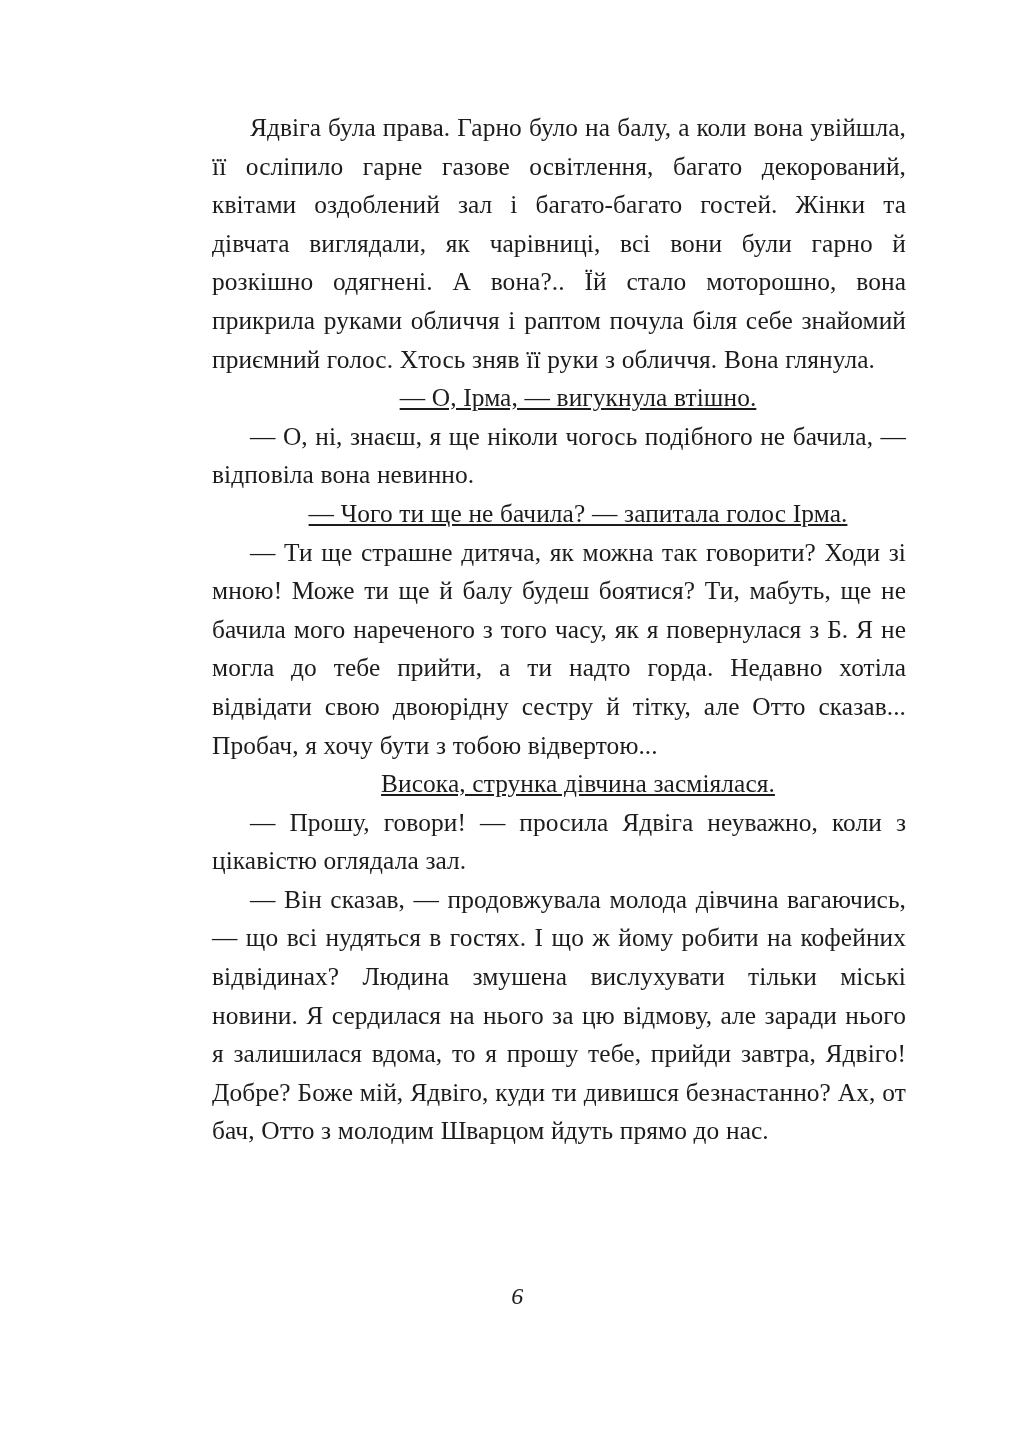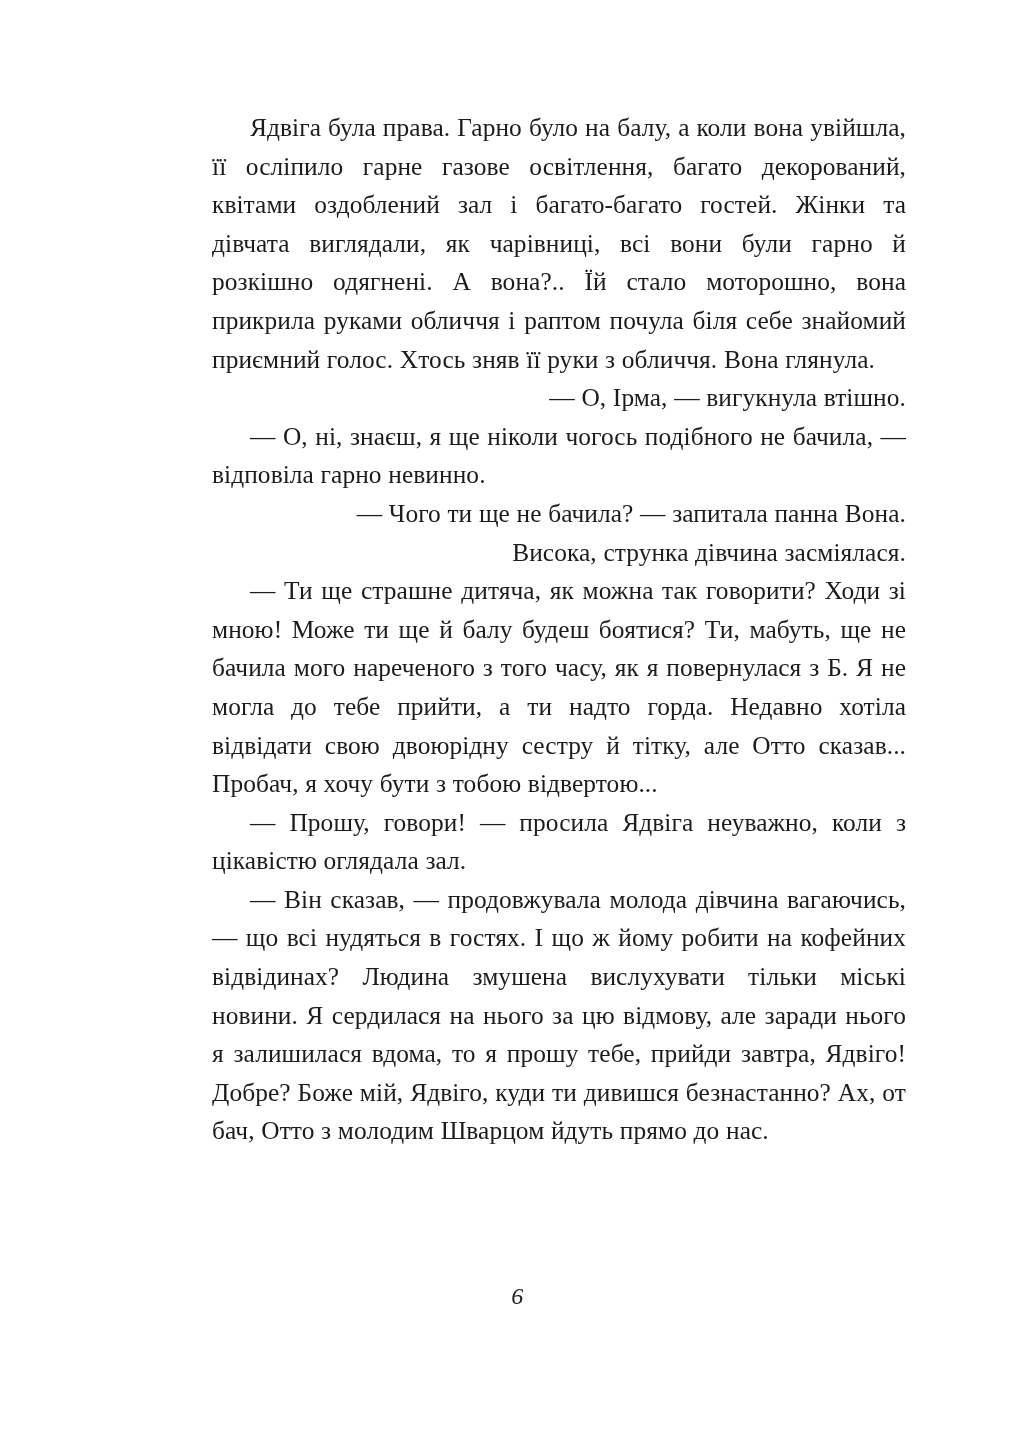--- a/index.html
+++ b/index.html
@@ -45,21 +45,22 @@
     letter-spacing: 0.08px;
     word-spacing: 0.2px;
     hyphens: none;
   }
 
   
   .para:last-child { }
 
   
   .para.short {
-    text-align: right;
+    text-align: center;
+    text-decoration: underline;
   }
 
   .pagenum {
     position: absolute;
     left: 0;
     top: 1283px;
     width: 1035px;
     text-align: center;
     font-family: "Liberation Serif", "DejaVu Serif", serif;
     font-style: italic;
@@ -69,23 +70,23 @@
   }
 </style>
 </head>
 <body>
 
 <div class="page">
 
   <div class="text-block">
     <p class="para">Ядвіга була права. Гарно було на балу, а коли вона увійшла, її осліпило гарне газове освітлення, багато декорований, квітами оздоблений зал і багато-багато гостей. Жінки та дівчата виглядали, як чарівниці, всі вони були гарно й розкішно одягнені. А вона?.. Їй стало моторошно, вона прикрила руками обличчя і раптом почула біля себе знайомий приємний голос. Хтось зняв її руки з обличчя. Вона глянула.</p>
     <p class="para short">— О, Ірма, — вигукнула втішно.</p>
-    <p class="para">— О, ні, знаєш, я ще ніколи чогось подібного не бачила, — відповіла гарно невинно.</p>
-    <p class="para short">— Чого ти ще не бачила? — запитала панна Вона.</p>
+    <p class="para">— О, ні, знаєш, я ще ніколи чогось подібного не бачила, — відповіла вона невинно.</p>
+    <p class="para short">— Чого ти ще не бачила? — запитала голос Ірма.</p>
+    <p class="para">— Ти ще страшне дитяча, як можна так говорити? Ходи зі мною! Може ти ще й балу будеш боятися? Ти, мабуть, ще не бачила мого нареченого з того часу, як я повернулася з Б. Я не могла до тебе прийти, а ти надто горда. Недавно хотіла відвідати свою двоюрідну сестру й тітку, але Отто сказав... Пробач, я хочу бути з тобою відвертою...</p>
     <p class="para short">Висока, струнка дівчина засміялася.</p>
-    <p class="para">— Ти ще страшне дитяча, як можна так говорити? Ходи зі мною! Може ти ще й балу будеш боятися? Ти, мабуть, ще не бачила мого нареченого з того часу, як я повернулася з Б. Я не могла до тебе прийти, а ти надто горда. Недавно хотіла відвідати свою двоюрідну сестру й тітку, але Отто сказав... Пробач, я хочу бути з тобою відвертою...</p>
     <p class="para">— Прошу, говори! — просила Ядвіга неуважно, коли з цікавістю оглядала зал.</p>
     <p class="para">— Він сказав, — продовжувала молода дівчина вагаючись, — що всі нудяться в гостях. І що ж йому робити на кофейних відвідинах? Людина змушена вислухувати тільки міські новини. Я сердилася на нього за цю відмову, але заради нього я залишилася вдома, то я прошу тебе, прийди завтра, Ядвіго! Добре? Боже мій, Ядвіго, куди ти дивишся безнастанно? Ах, от бач, Отто з молодим Шварцом йдуть прямо до нас.</p>
   </div>
 
   <div class="pagenum">6</div>
 
 </div>
 
 </body></html>

